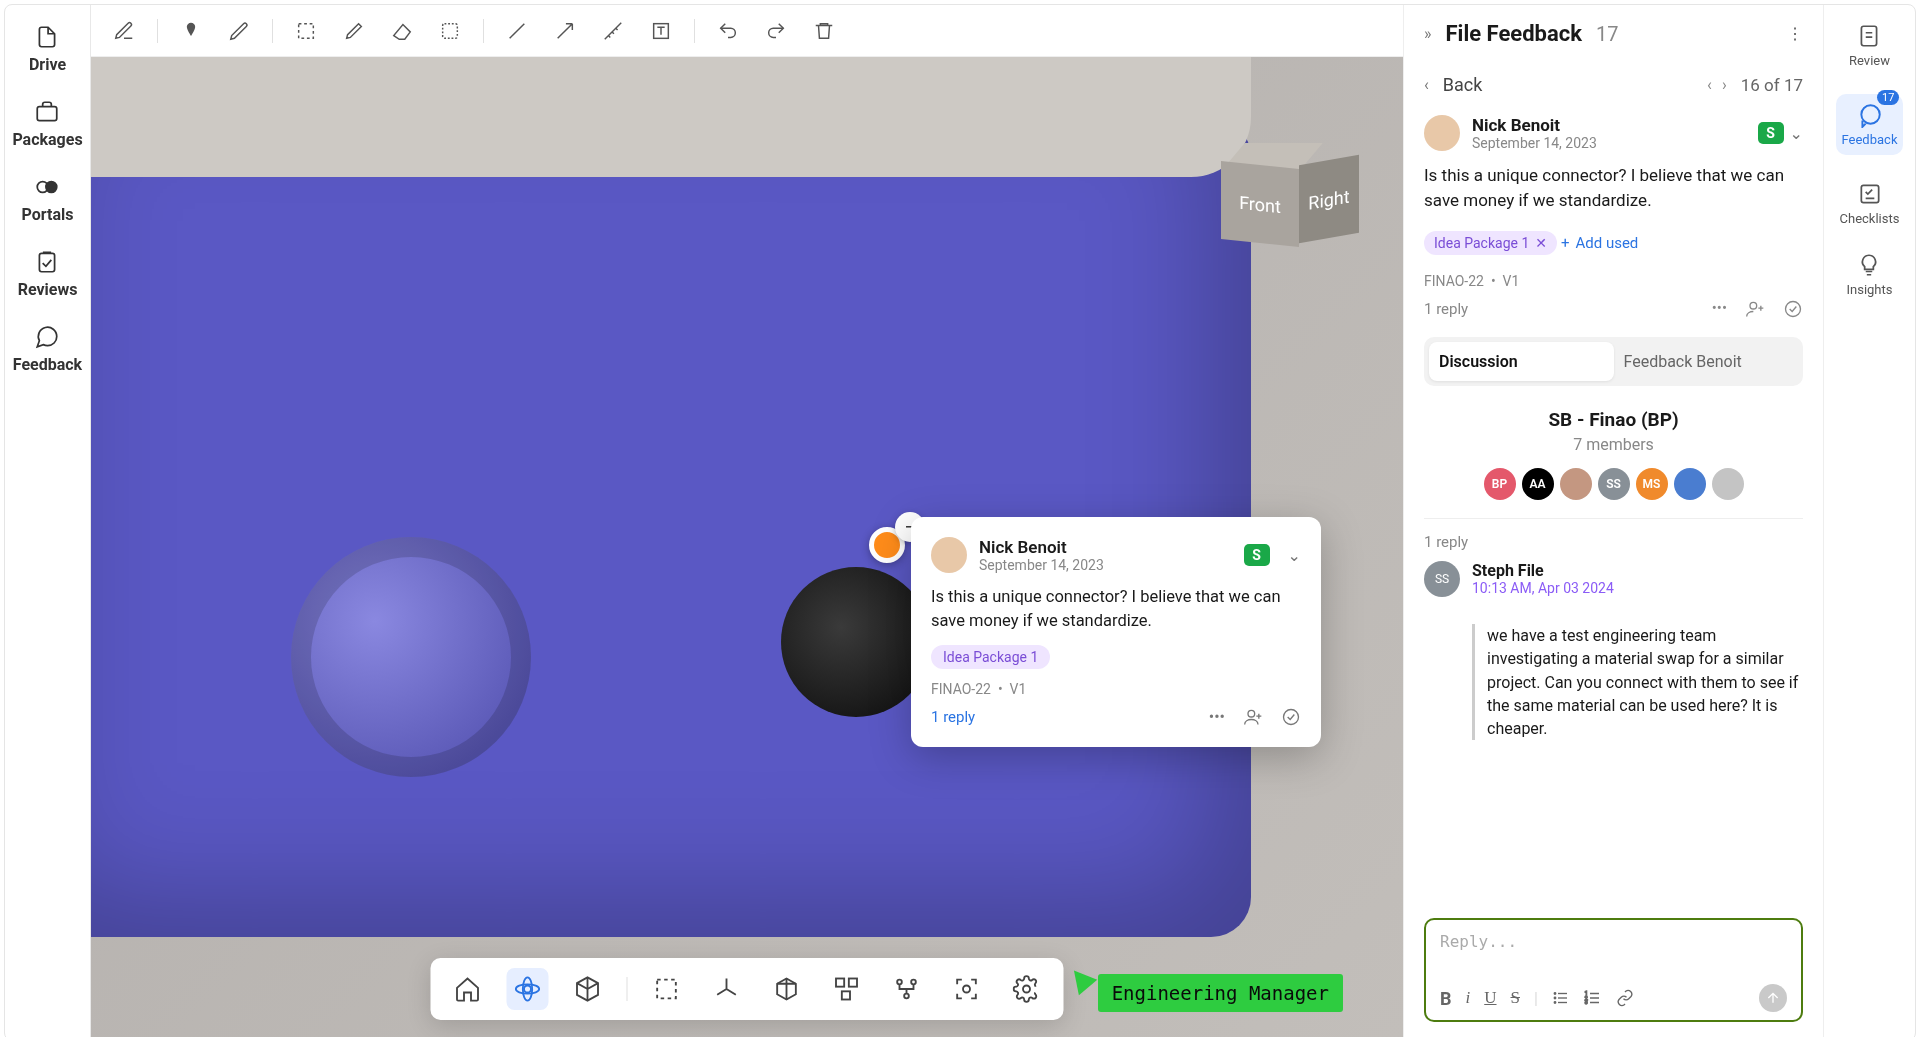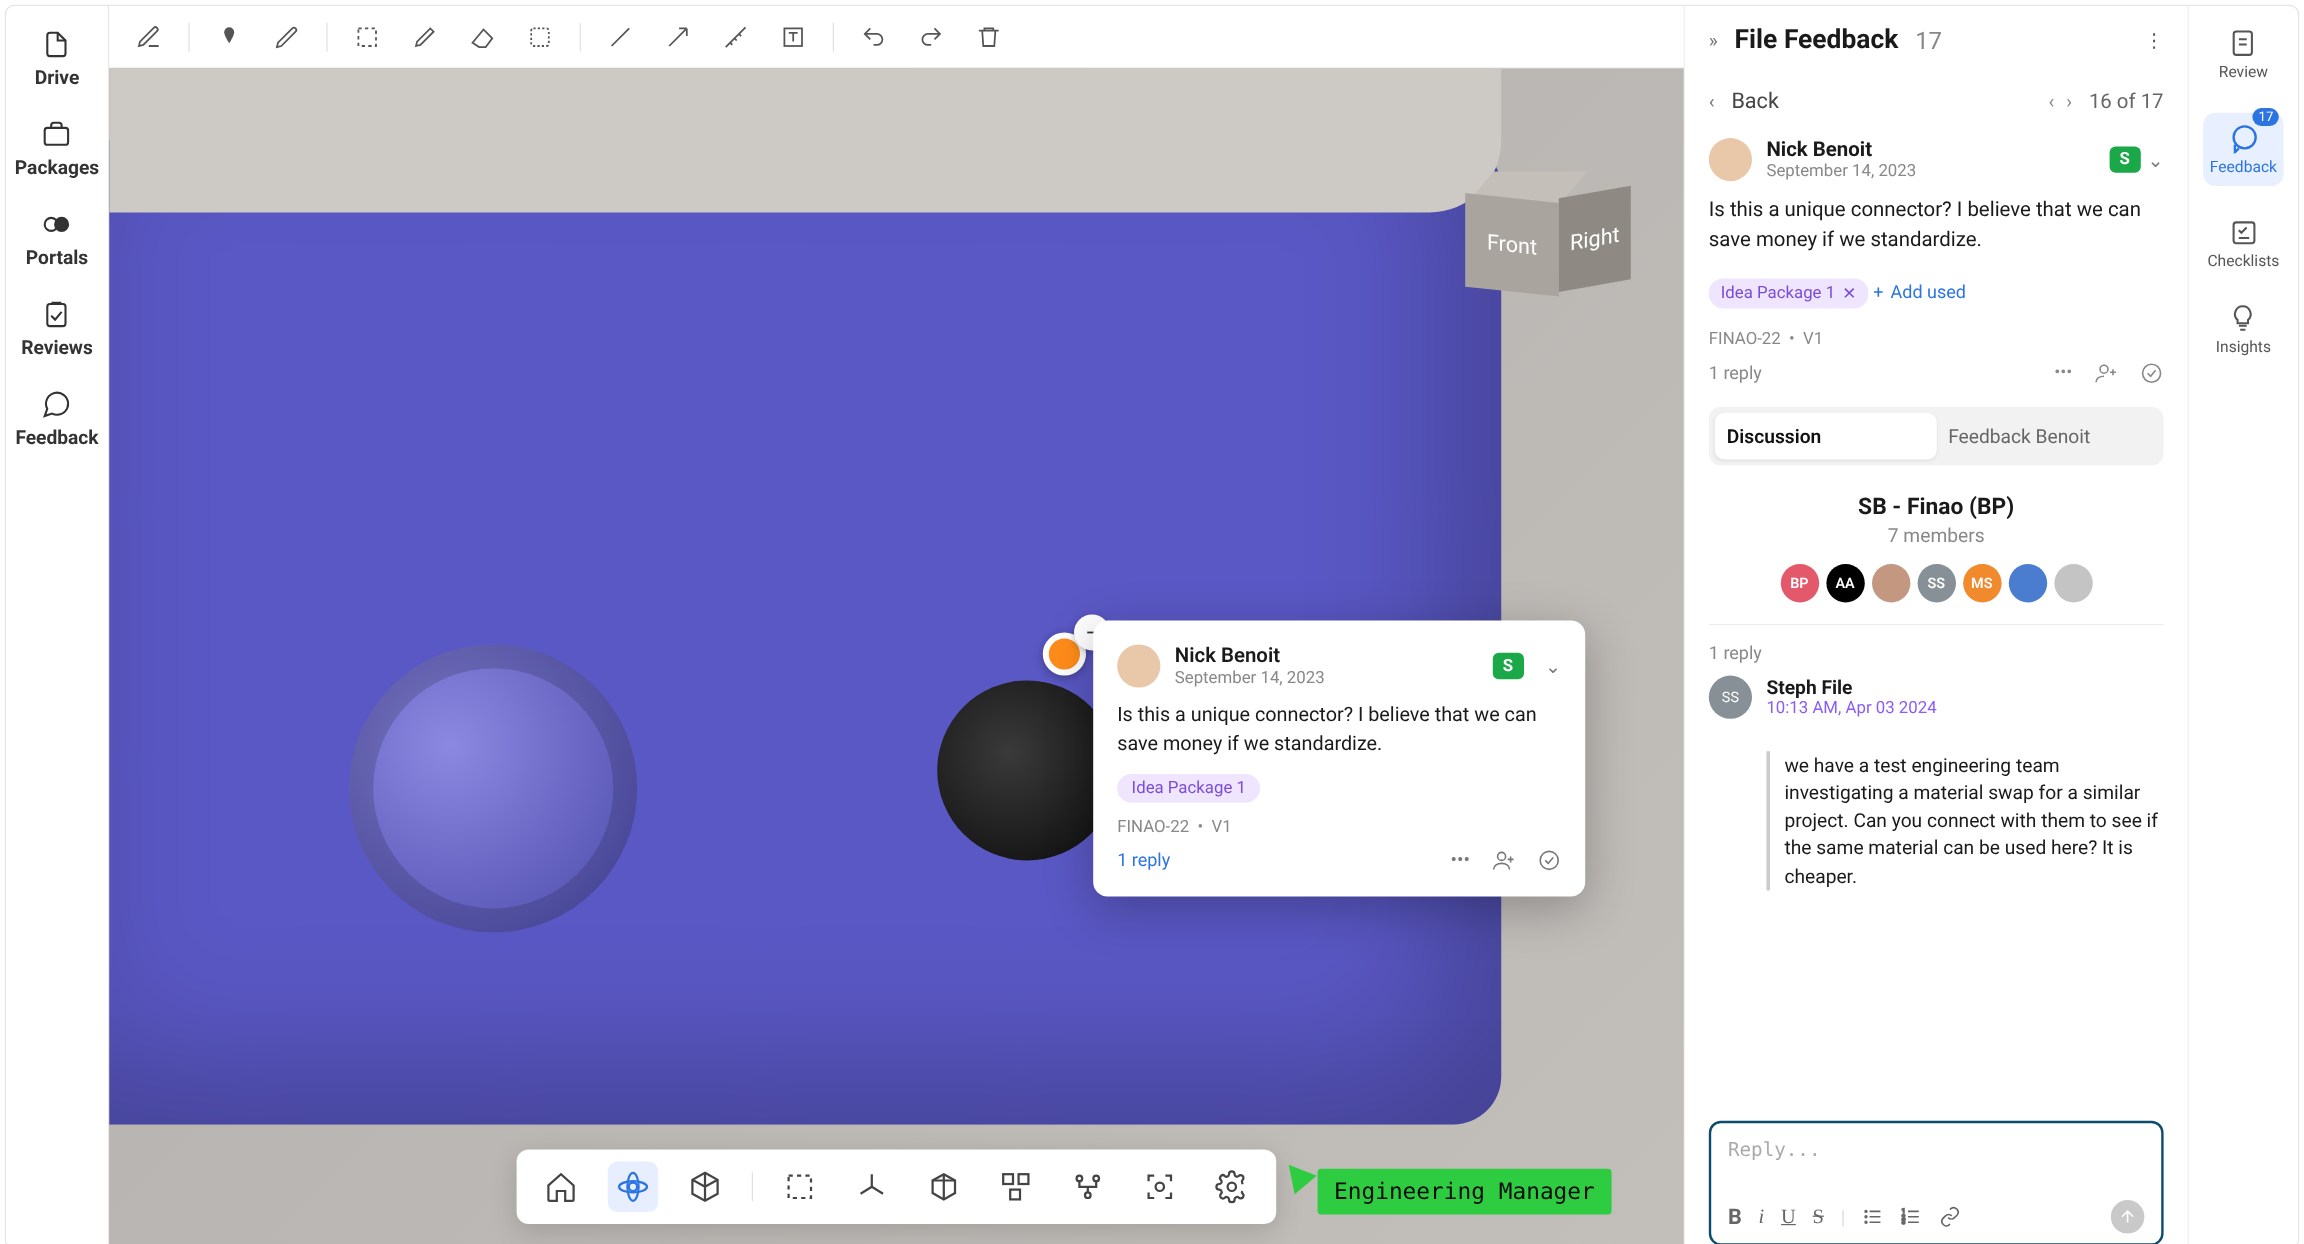--- a/index.html
+++ b/index.html
@@ -91,21 +91,21 @@
 .avatar-row { display:flex; justify-content:center; gap:6px; margin:14px 0 18px; }
 .av { width:32px; height:32px; border-radius:50%; display:flex;align-items:center;justify-content:center; font-size:12px; color:#fff; font-weight:600; }
 
 .reply-count { color:#888; font-size:15px; border-top:1px solid #eee; padding-top:14px; margin-bottom:10px; }
 .reply-item { display:flex; gap:12px; }
 .reply-body { flex:1; }
 .reply-name { font-weight:700; font-size:16px; }
 .reply-date { color:#8b5cf6; font-size:14px; }
 .reply-text { border-left:3px solid #ccc; padding-left:12px; margin-top:28px; font-size:16px; line-height:1.45; }
 
-.compose { margin:14px 20px 2px; border:2px solid #0c4a6e; border-radius:10px; padding:12px 14px 8px; }
+.compose { margin:14px 20px 18px; border:2px solid #4d7c0f; border-radius:10px; padding:12px 14px 8px; }
 .compose-input { width:100%; border:none; outline:none; font-size:16px; color:#333; min-height:48px; resize:none; }
 .compose-input::placeholder { color:#aaa; }
 .compose-tools { display:flex; align-items:center; gap:14px; color:#666; }
 .compose-tools .send { margin-left:auto; width:28px;height:28px;border-radius:50%;background:#c9c9c9;display:flex;align-items:center;justify-content:center;color:#fff; }
 .fmt { font-family:Georgia,serif; cursor:pointer; font-size:17px; }
 .fmt.b { font-weight:700; font-family:inherit; font-size:18px;}
 
 
 .right-rail { width:92px; border-left:1px solid #eee; display:flex; flex-direction:column; align-items:center; padding-top:18px; gap:26px; }
 .rr-item { display:flex; flex-direction:column; align-items:center; gap:4px; color:#555; cursor:pointer; font-size:13px; position:relative; }

